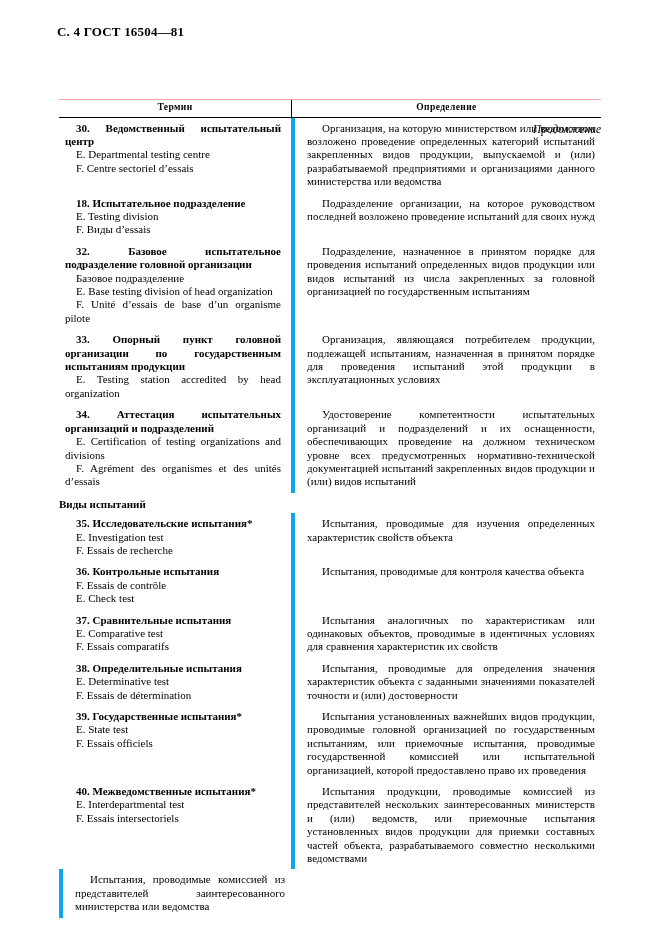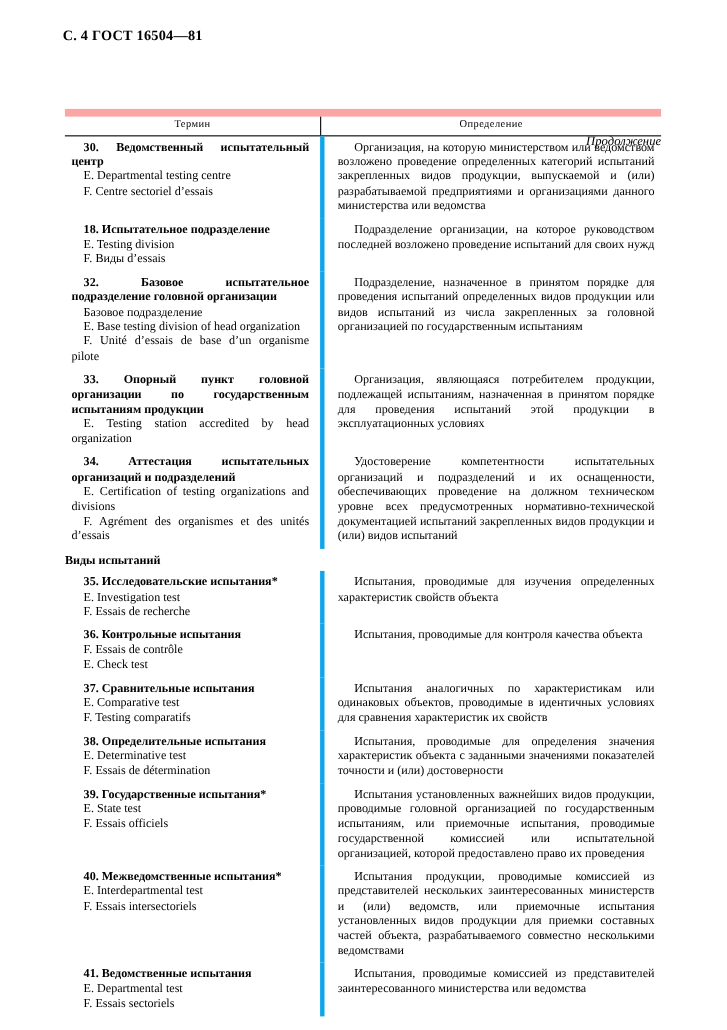--- a/index.html
+++ b/index.html
@@ -19,21 +19,21 @@
   }
   .continuation {
     position: absolute; right: 60px; top: 78px;
     font-style: italic; font-size: 11.5px; margin-top: 44px;
   }
   .gtable {
     position: absolute; left: 59px; top: 99px; width: 542px;
   }
   .thead {
     display: grid; grid-template-columns: 232px 310px;
-    border-top: 7px solid #fca5a5; border-bottom: 1px solid #000;
+    border-top: 1px solid #fca5a5; border-bottom: 1px solid #000; font-weight: bold;
   }
   .th {
     text-align: center; font-size: 9.5px; padding: 2px 0 3px;
     letter-spacing: .4px;
   }
   .th.def-col { border-left: 1px solid #000; }
   .row { display: grid; grid-template-columns: 232px 310px; }
   .cell { padding: 4px 8px 4px 8px; }
   .term-cell { padding-left: 6px; padding-right: 10px; }
   .def-cell { border-left: 4px solid #0ea5e9; padding-left: 12px; padding-right: 6px; }
@@ -127,21 +127,21 @@
           <div class="lang">E. Check test</div>
         </div>
         <div class="cell def-cell">
           <div class="def">Испытания, проводимые для контроля качества объекта</div>
         </div>
       </div>
       <div class="row">
         <div class="cell term-cell">
           <div class="term-title"><span class="num">37. </span><span class="term-text">Сравнительные испытания</span></div>
           <div class="lang">E. Comparative test</div>
-          <div class="lang">F. Testing comparatifs</div>
+          <div class="lang">F. Essais comparatifs</div>
         </div>
         <div class="cell def-cell">
           <div class="def">Испытания аналогичных по характеристикам или одинаковых объектов, проводимые в идентичных условиях для сравнения характеристик их свойств</div>
         </div>
       </div>
       <div class="row">
         <div class="cell term-cell">
           <div class="term-title"><span class="num">38. </span><span class="term-text">Определительные испытания</span></div>
           <div class="lang">E. Determinative test</div>
           <div class="lang">F. Essais de détermination</div>
@@ -164,23 +164,18 @@
         <div class="cell term-cell">
           <div class="term-title"><span class="num">40. </span><span class="term-text">Межведомственные испытания*</span></div>
           <div class="lang">E. Interdepartmental test</div>
           <div class="lang">F. Essais intersectoriels</div>
         </div>
         <div class="cell def-cell">
           <div class="def">Испытания продукции, проводимые комиссией из представителей нескольких заинтересованных министерств и (или) ведомств, или приемочные испытания установленных видов продукции для приемки составных частей объекта, разрабатываемого совместно несколькими ведомствами</div>
         </div>
       </div>
       <div class="row">
-        <div class="cell term-cell">
-          <div class="term-title"><span class="num">41. </span><span class="term-text">Ведомственные испытания</span></div>
-          <div class="lang">E. Departmental test</div>
-          <div class="lang">F. Essais sectoriels</div>
-        </div>
         <div class="cell def-cell">
           <div class="def">Испытания, проводимые комиссией из представителей заинтересованного министерства или ведомства</div>
         </div>
       </div>
     </div>
 </div>
 
 </body></html>

